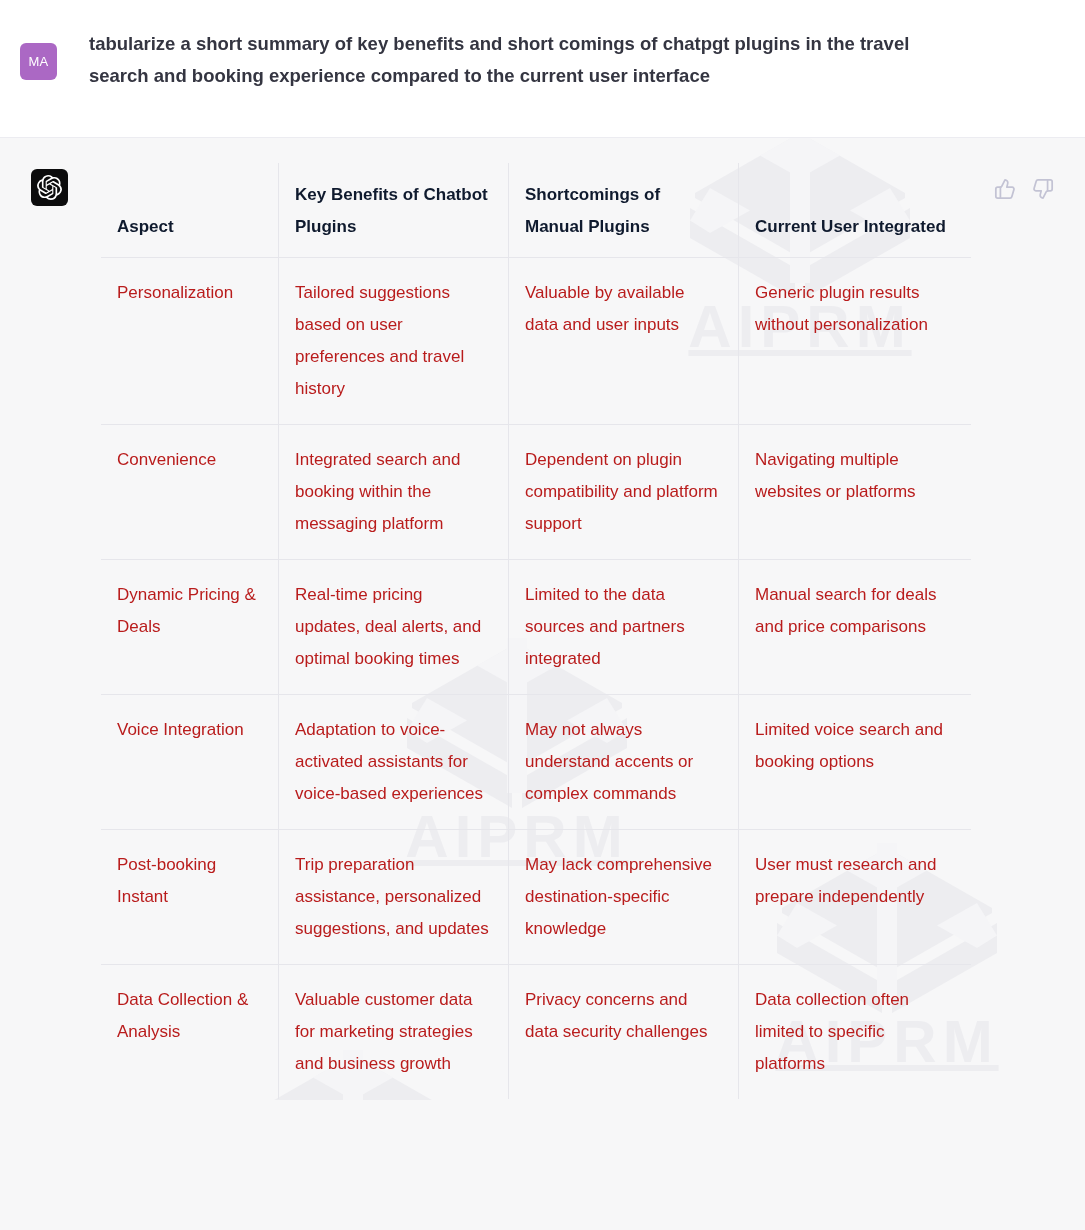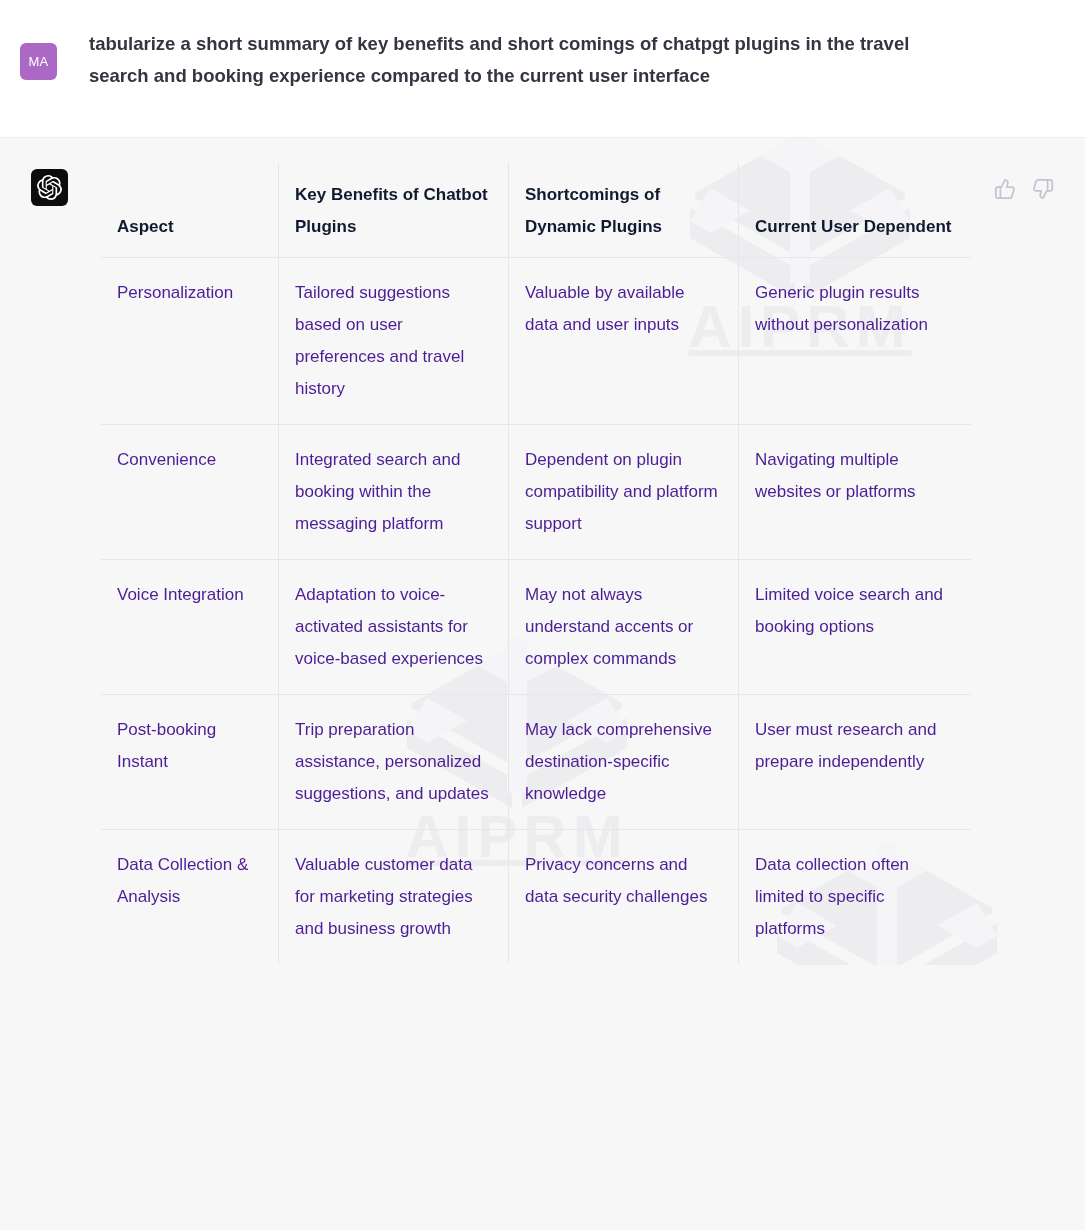--- a/index.html
+++ b/index.html
@@ -163,21 +163,21 @@
     font-weight: 700;
     color: #0f1a2e;
     vertical-align: bottom;
     height: 83px;
     padding-bottom: 14px;
     padding-top: 16px;
   }
 
   table.md-table td {
     font-weight: 400;
-    color: #4c1d95;
+    color: #b91c1c;
   }
 
   col.c0 { width: 178px; }
   col.c1 { width: 230px; }
   col.c2 { width: 230px; }
   col.c3 { width: 233px; }
 
   
   .feedback {
     position: absolute;
@@ -277,36 +277,42 @@
           <colgroup>
             <col class="c0">
               <col class="c1">
               <col class="c2">
               <col class="c3">
           </colgroup>
           <thead>
             <tr>
               <th>Aspect</th>
               <th>Key Benefits of Chatbot Plugins</th>
-              <th>Shortcomings of Dynamic Plugins</th>
-              <th>Current User Dependent</th>
+              <th>Shortcomings of Manual Plugins</th>
+              <th>Current User Integrated</th>
             </tr>
           </thead>
           <tbody>
             <tr>
               <td>Personalization</td>
               <td>Tailored suggestions based on user preferences and travel history</td>
               <td>Valuable by available data and user inputs</td>
               <td>Generic plugin results without personalization</td>
             </tr>
             <tr>
               <td>Convenience</td>
               <td>Integrated search and booking within the messaging platform</td>
               <td>Dependent on plugin compatibility and platform support</td>
               <td>Navigating multiple websites or platforms</td>
+            </tr>
+            <tr>
+              <td>Dynamic Pricing &amp; Deals</td>
+              <td>Real-time pricing updates, deal alerts, and optimal booking times</td>
+              <td>Limited to the data sources and partners integrated</td>
+              <td>Manual search for deals and price comparisons</td>
             </tr>
             <tr>
               <td>Voice Integration</td>
               <td>Adaptation to voice-activated assistants for voice-based experiences</td>
               <td>May not always understand accents or complex commands</td>
               <td>Limited voice search and booking options</td>
             </tr>
             <tr>
               <td>Post-booking Instant</td>
               <td>Trip preparation assistance, personalized suggestions, and updates</td>

